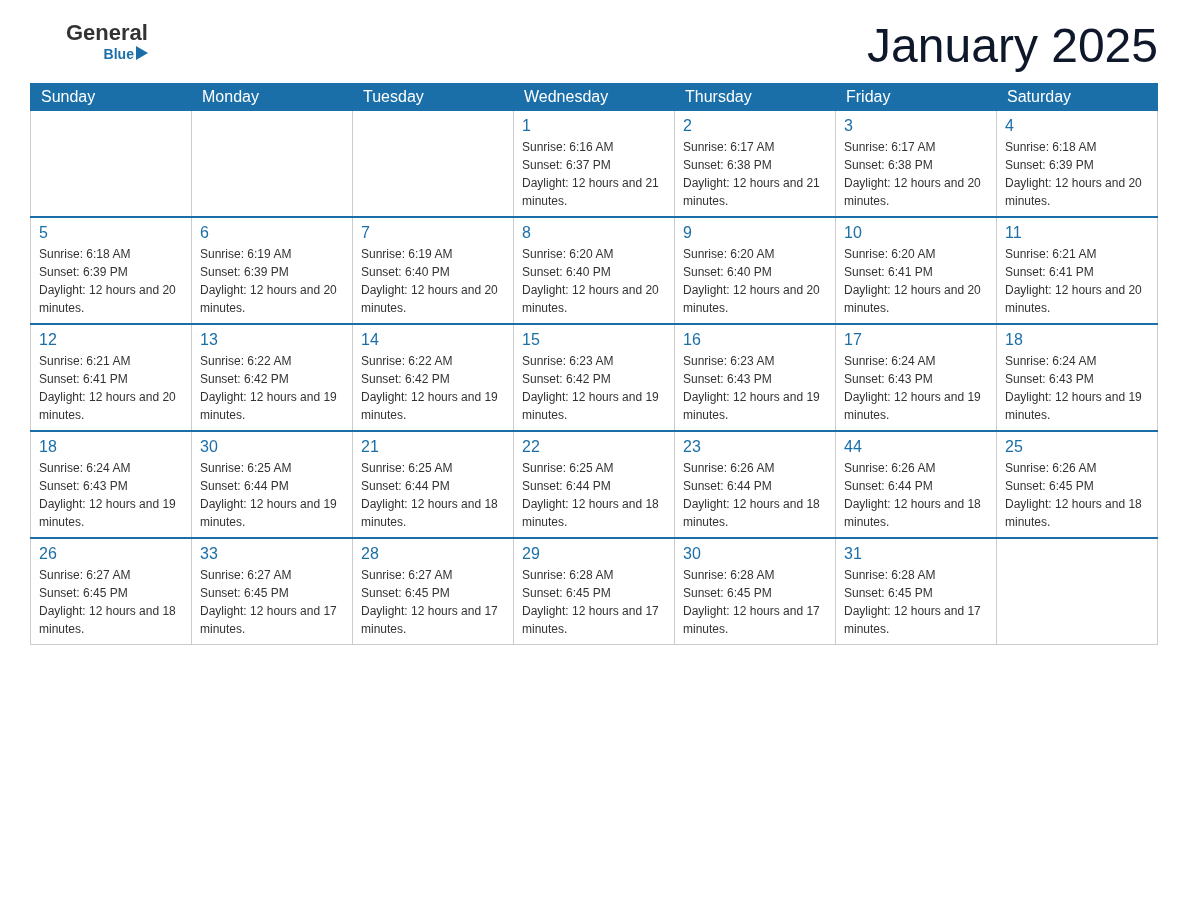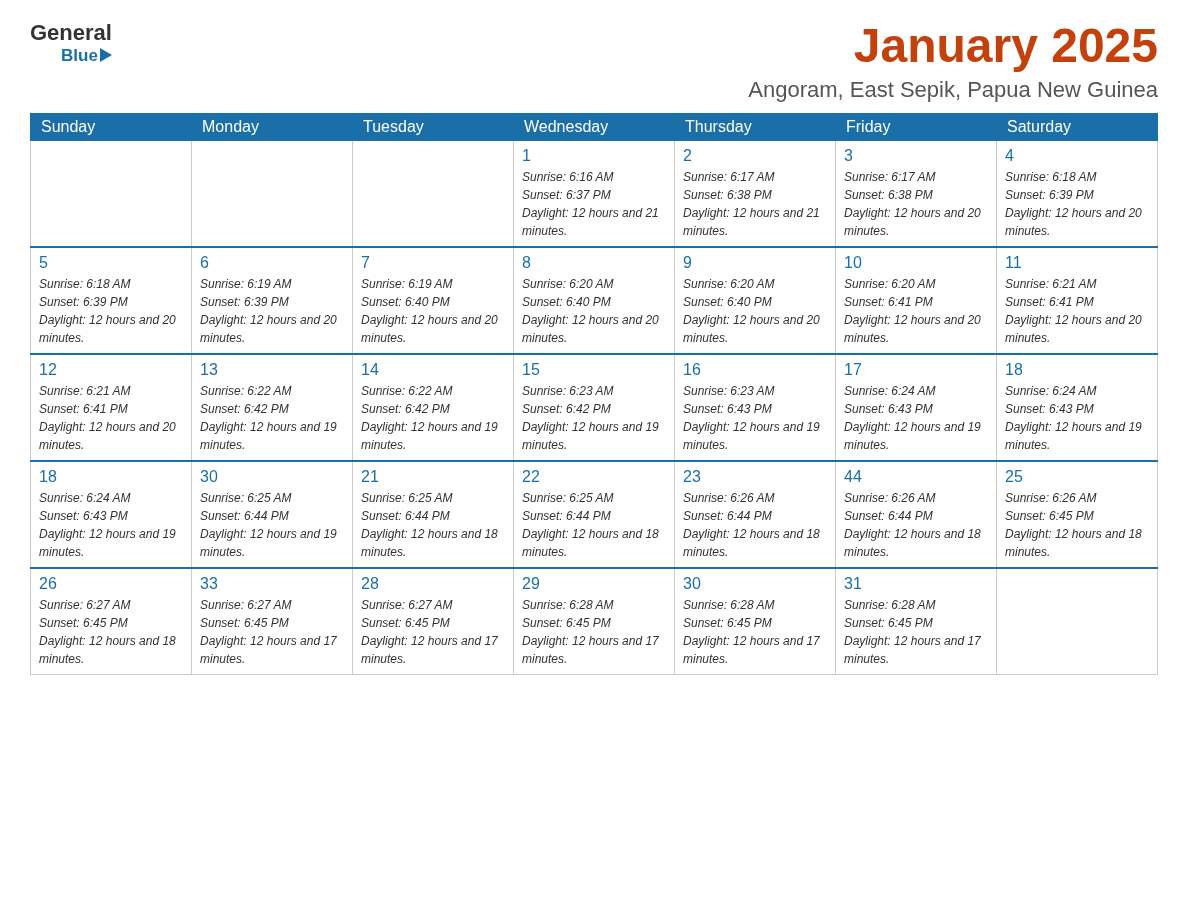--- a/index.html
+++ b/index.html
@@ -13,38 +13,39 @@
     .header {
       display: flex;
       justify-content: space-between;
       align-items: flex-start;
       margin-bottom: 10px;
     }
     .logo {
       display: flex;
       align-items: center;
       gap: 4px;
+      margin-left: 36px;
     }
     .logo-text-general {
       font-size: 22px;
       font-weight: bold;
       color: #333;
     }
     .logo-text-blue {
-      font-size: 17px;
+      font-size: 14px;
       font-weight: bold;
       color: #1a6fa8;
     }
     .title-section {
       text-align: right;
     }
     .main-title {
       font-size: 48px;
-      font-weight: bold;
-      color: #c2410c;
+      font-weight: normal;
+      color: #0f172a;
       line-height: 1.1;
     }
     .subtitle {
       font-size: 22px;
       color: #555;
       margin-top: 4px;
     }
     .calendar {
       width: 100%;
       border-collapse: collapse;
@@ -72,21 +73,20 @@
       font-size: 16px;
       color: #1a6fa8;
       font-weight: normal;
       display: block;
       margin-bottom: 3px;
     }
     .day-info {
       font-size: 12px;
       color: #333;
       line-height: 1.5;
-      font-style: italic;
     }
     .empty-cell {
       background: #fff;
     }
     .row-divider td {
       border-top: 2px solid #1a6fa8;
     }
   </style>
 </head>
 <body>
@@ -99,21 +99,20 @@
         <span class="logo-text-blue">Blue</span>
         <div style="display:flex; flex-direction:column; margin-left:2px; margin-top:-2px;">
           <div style="width:0;height:0;border-left:12px solid #1a6fa8;border-top:7px solid transparent;border-bottom:0px solid transparent;"></div>
           <div style="width:0;height:0;border-left:12px solid #1a6fa8;border-top:0px solid transparent;border-bottom:7px solid transparent;"></div>
         </div>
       </div>
     </div>
   </div>
   <div class="title-section">
     <div class="main-title">January 2025</div>
-    <div class="subtitle">Angoram, East Sepik, Papua New Guinea</div>
   </div>
 </div>
 
 <table class="calendar">
   <thead>
     <tr>
     <th>Sunday</th>
         <th>Monday</th>
         <th>Tuesday</th>
         <th>Wednesday</th>

